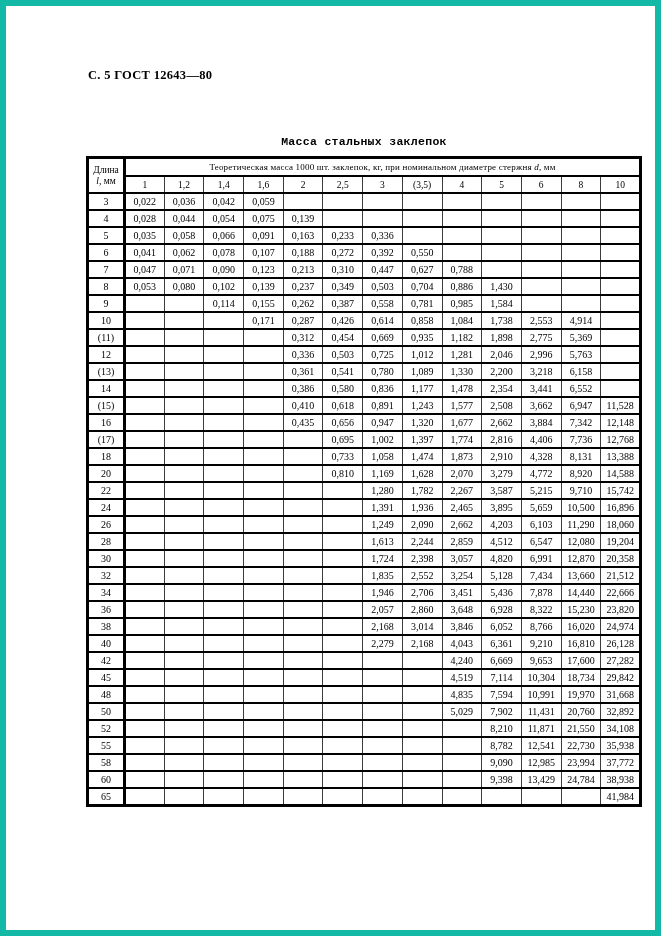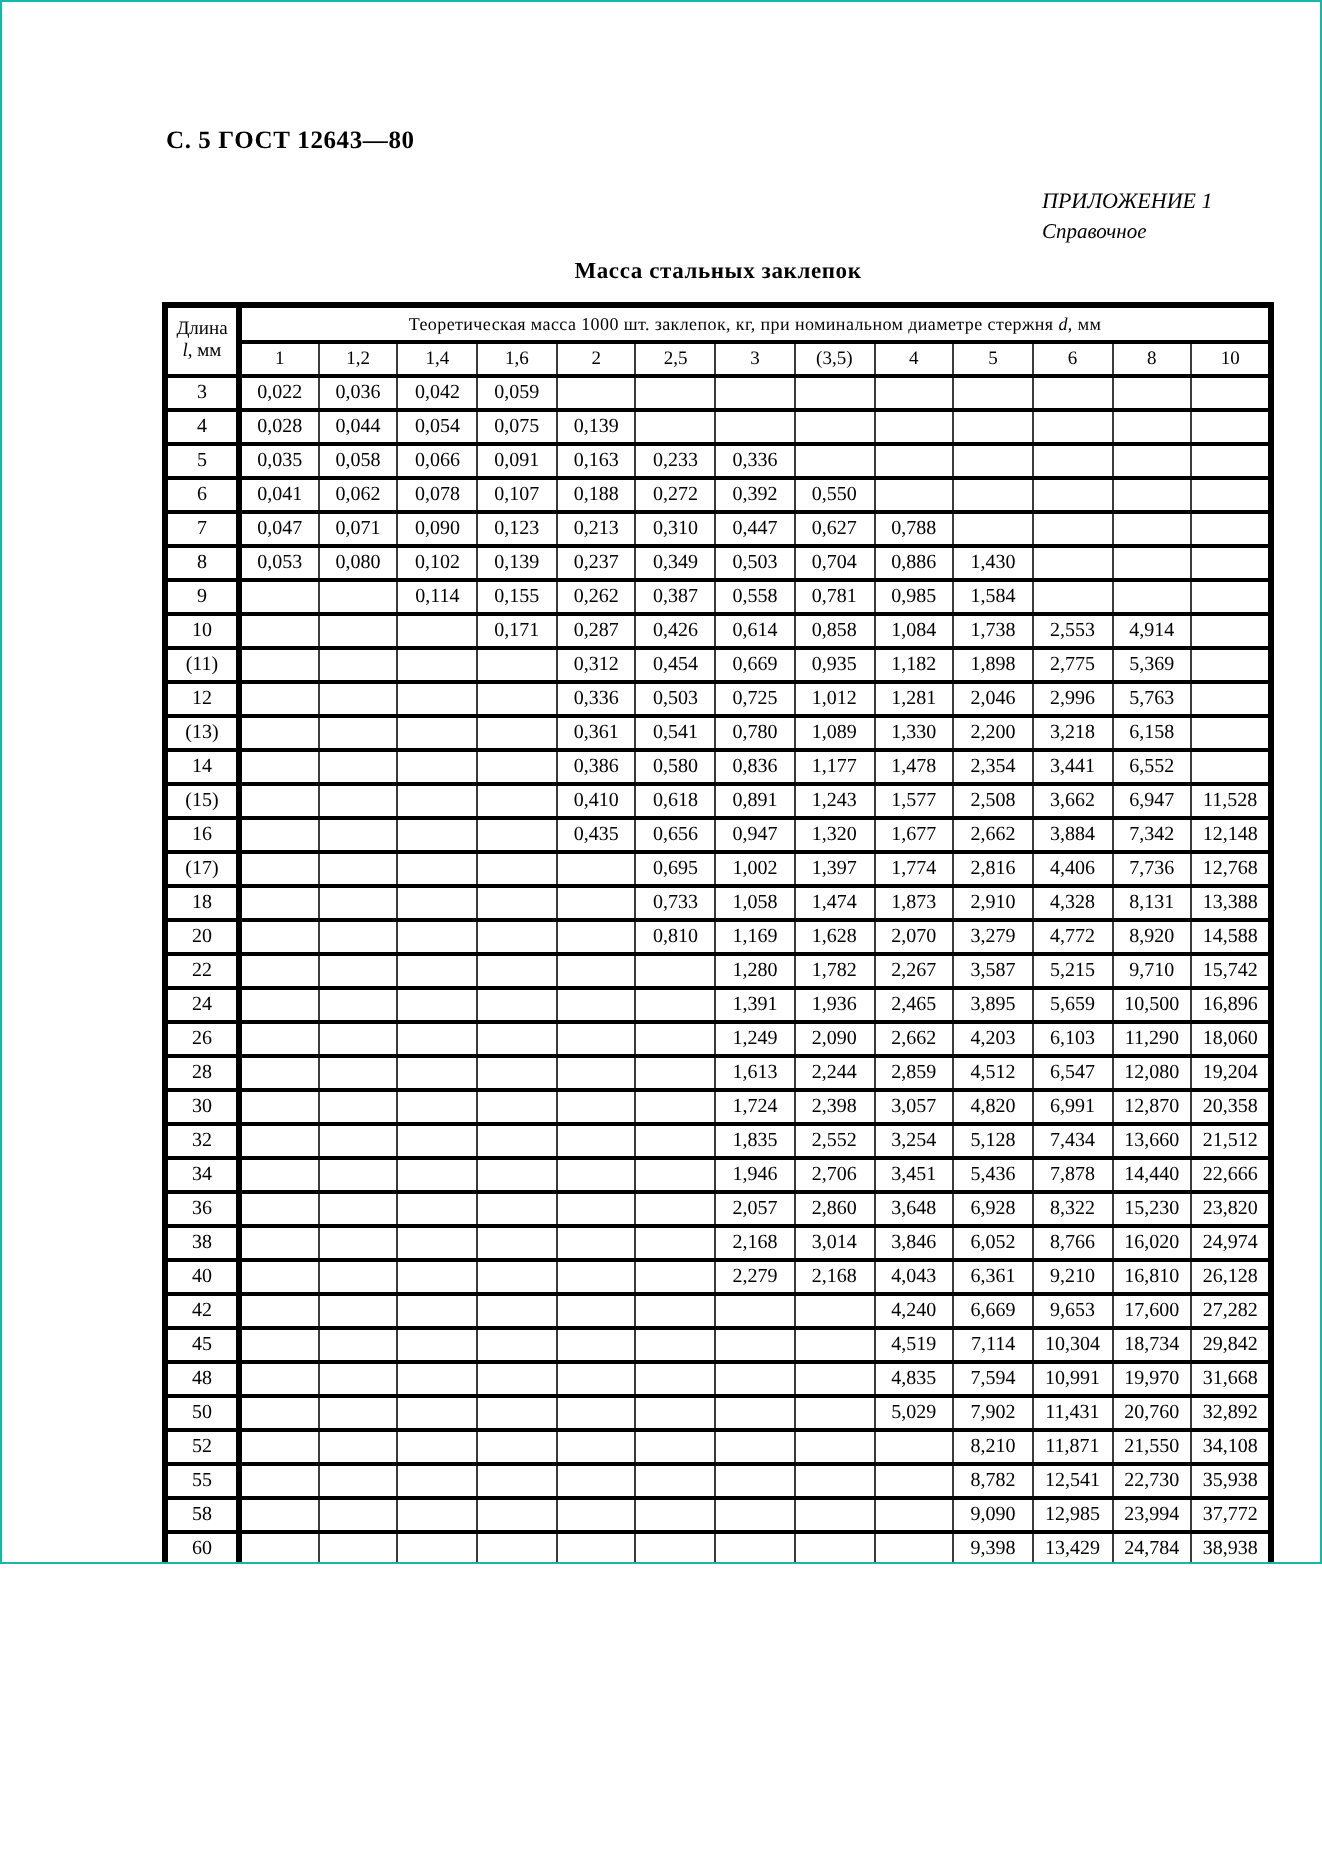--- a/index.html
+++ b/index.html
@@ -1,39 +1,39 @@
 <!DOCTYPE html>
 <html><head>
 <meta charset="utf-8">
 <style>
   html, body { margin: 0; padding: 0; background: #ffffff; }
   .page {
     position: relative;
-    width: 661px; height: 782px;
+    width: 661px; height: 936px;
     box-sizing: border-box;
     background: #ffffff;
-    border: 1px solid #14b8a6;
+    border: 6px solid #14b8a6;
     font-family: "Liberation Serif", serif;
     color: #000;
     overflow: hidden;
     padding-left: 31px;
   }
   .doc-header {
     position: absolute; left: 82px; top: 62px;
     font-size: 12.5px; font-weight: bold; letter-spacing: 0.3px;
     white-space: nowrap;
   }
   .appendix {
     position: absolute; left: 520px; top: 93px;
     font-style: italic; font-size: 10.5px; line-height: 15px;
   }
   .appendix .app-label { font-size: 11px; }
   .table-title {
     position: absolute; left: 80px; top: 129px; width: 556px;
-    text-align: center; font-weight: bold; font-size: 11.5px; letter-spacing: 0.3px;
+    text-align: center; font-weight: bold; font-size: 11.5px; letter-spacing: 0.3px; font-family: Liberation Mono, monospace;
   }
   table.rivet-table {
     position: absolute; left: 80px; top: 150px;
     width: 556px;
     border-collapse: collapse; table-layout: fixed;
     border: 3px solid #000;
   }
   .rivet-table th, .rivet-table td {
     border-left: 1px solid #3c3c3c;
     border-right: 1px solid #3c3c3c;
@@ -60,24 +60,20 @@
     text-align: justify; text-indent: 26px;
   }
 </style>
 </head>
 <body>
 
 <div class="page">
 
   <div class="doc-header">С. 5 ГОСТ 12643—80</div>
 
-  <div class="appendix">
-    <div class="app-label">ПРИЛОЖЕНИЕ 1</div>
-    <div>Справочное</div>
-  </div>
 
   <div class="table-title">Масса стальных заклепок</div>
 
   <table class="rivet-table">
     <colgroup>
       <col style="width:37px">
       <col>
         <col>
         <col>
         <col>

